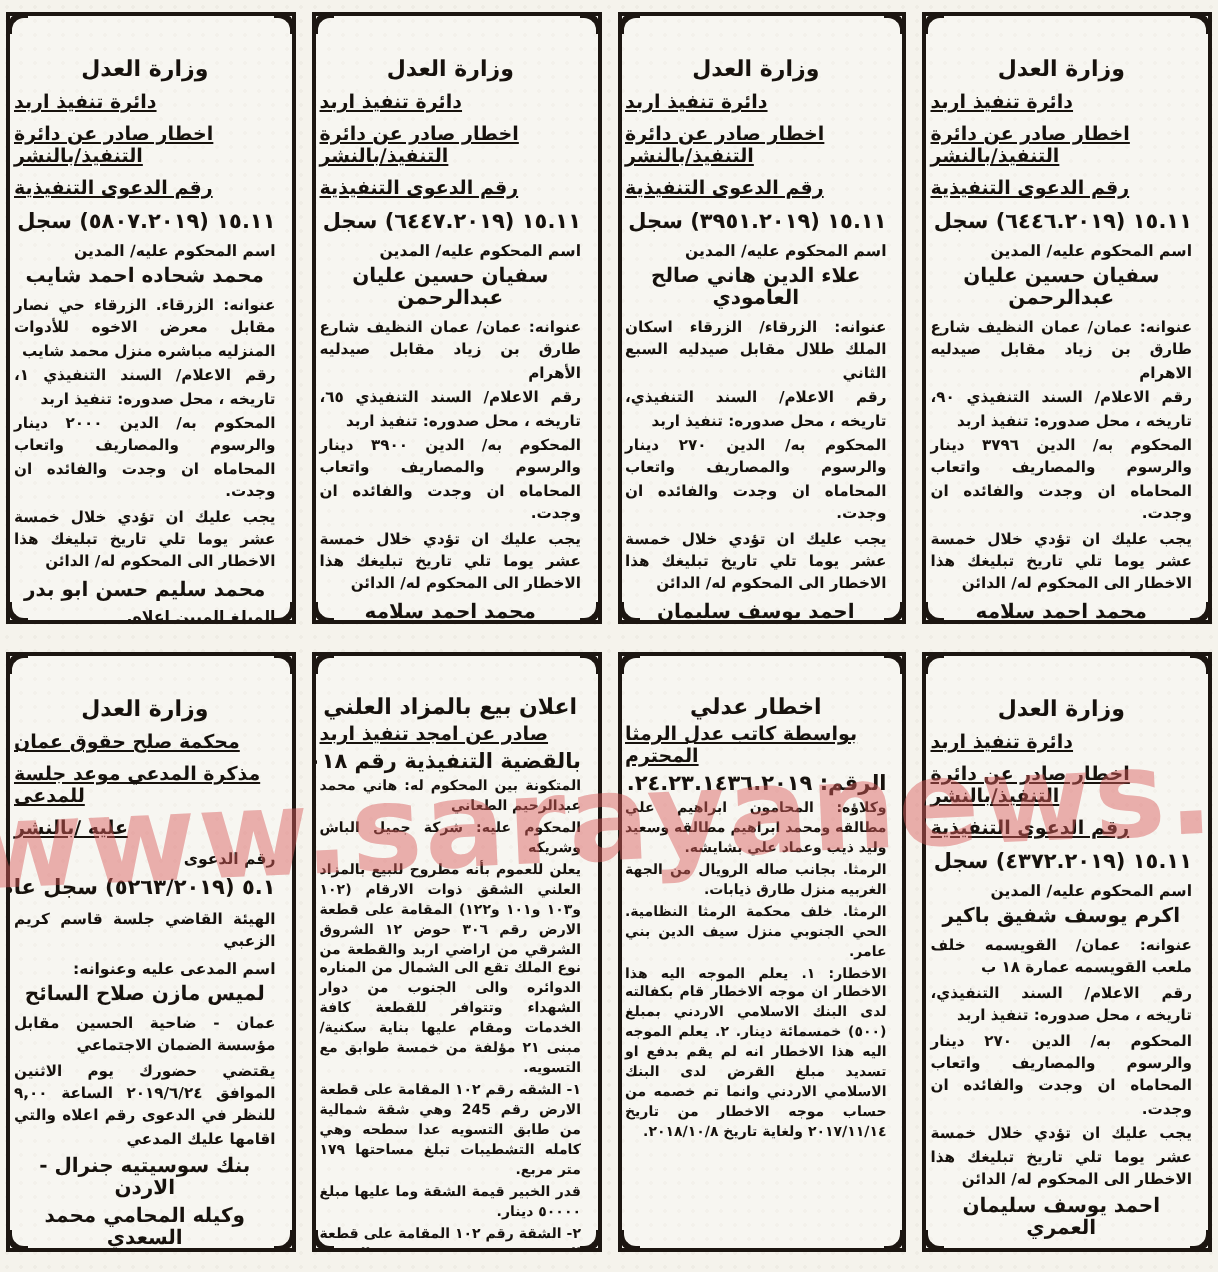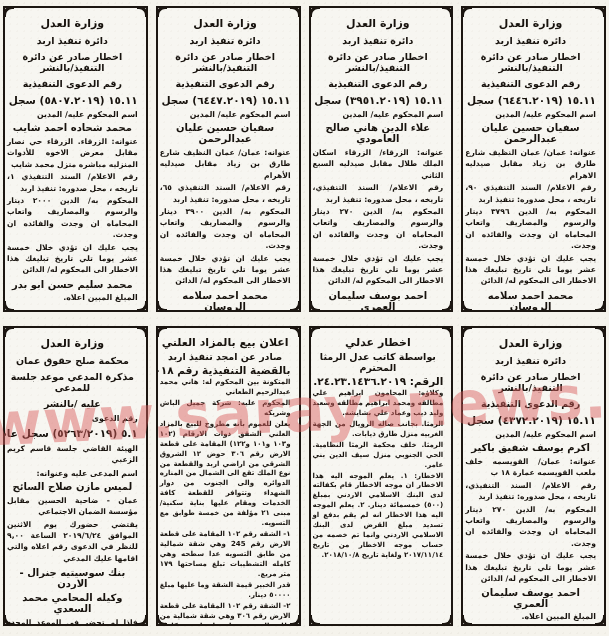--- a/index.html
+++ b/index.html
@@ -33,24 +33,25 @@
   .c.tl{top:-2px;left:-2px;border-top:3px solid #1c1611;border-left:3px solid #1c1611;border-radius:9px 0 0 0;}
   .c.tr{top:-2px;right:-2px;border-top:3px solid #1c1611;border-right:3px solid #1c1611;border-radius:0 9px 0 0;}
   .c.bl{bottom:-2px;left:-2px;border-bottom:3px solid #1c1611;border-left:3px solid #1c1611;border-radius:0 0 0 9px;}
   .c.br{bottom:-2px;right:-2px;border-bottom:3px solid #1c1611;border-right:3px solid #1c1611;border-radius:0 0 9px 0;}
   .content{
     direction:rtl;
     padding:7px 8px 5px 2px;
     height:100%;
     box-sizing:border-box;
     overflow:hidden;
+    margin-top:11px;
   }
   .ln{font-weight:bold;}
   .s-h1{font-size:11px;text-align:center;margin:2px 0 4px;}
-  .s-h2{font-size:9.5px;text-align:center;margin:5px 0;}
+  .s-h2{font-size:9.5px;text-align:left;margin:5px 0;text-decoration:underline;}
   .s-num{font-size:10.5px;text-align:center;margin:4px 0;white-space:nowrap;}
   .s-label{font-size:7.8px;text-align:right;margin:3px 0 2px;}
   .s-name{font-size:10px;text-align:center;margin:3px 0;}
   .s-body{font-size:7.6px;line-height:1.5;text-align:justify;text-align-last:right;margin:1px 0;}
   .s-foot{font-size:7.9px;margin:2px 0;}
   .dense .s-body{font-size:7px;line-height:1.42;}
   .dense .s-h1{margin:1px 0 2px;}
   .dense .s-h2{margin:2px 0;}
   .dense .s-num{margin:2px 0;}
   .watermark{

